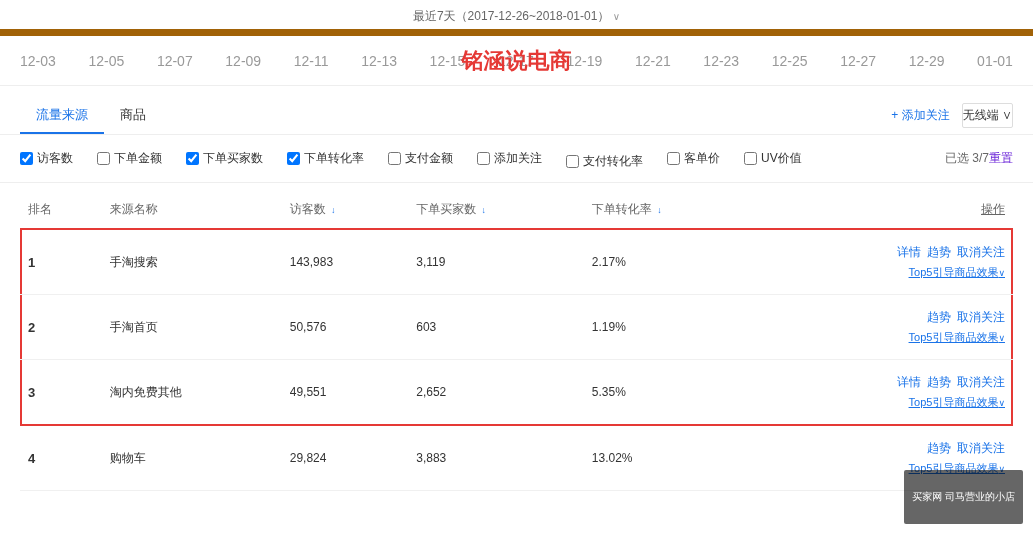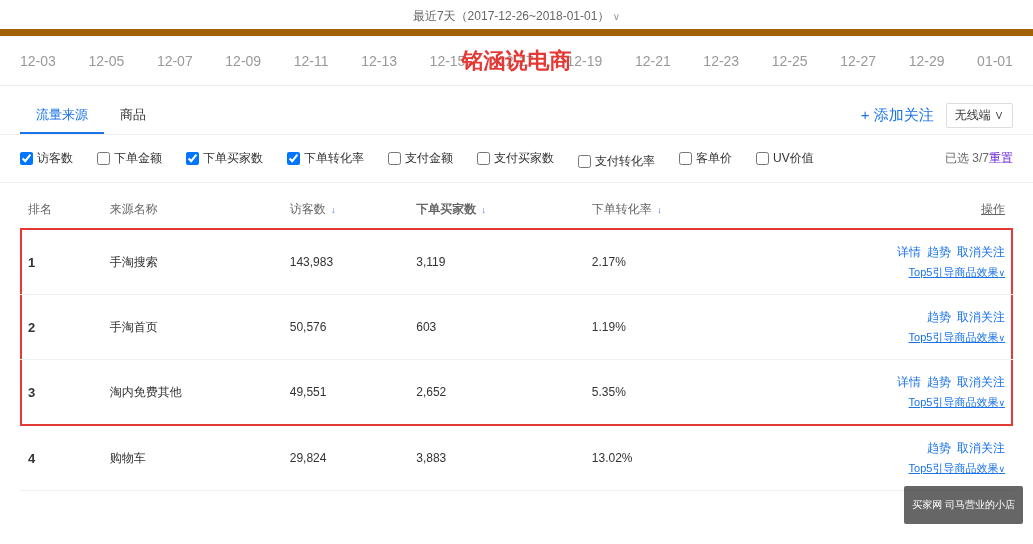--- a/index.html
+++ b/index.html
@@ -66,29 +66,29 @@
       background: #1a73e8;
     }
     .tabs-right {
       margin-left: auto;
       display: flex;
       align-items: center;
       gap: 12px;
     }
     .add-follow {
       color: #1a73e8;
-      font-size: 15px;
+      font-size: 12px;
       cursor: pointer;
     }
     .wireless-btn {
       color: #333;
       font-size: 12px;
       cursor: pointer;
       border: 1px solid #ddd;
-      padding: 3px 8px;
+      padding: 3px 0;
       border-radius: 2px;
     }
 
     .metrics-bar {
       padding: 12px 20px;
       border-bottom: 1px solid #eee;
       display: flex;
       flex-wrap: wrap;
       gap: 8px 0;
       align-items: center;
@@ -163,21 +163,21 @@
 
     .action-col { text-align: right; min-width: 120px; }
 
     .bottom-watermark {
       position: fixed;
       bottom: 20px;
       right: 10px;
       background: rgba(0,0,0,0.6);
       color: #fff;
       font-size: 10px;
-      padding: 12px 8px;
+      padding: 20px 8px;
       border-radius: 2px;
       text-align: center;
     }
   </style>
 </head>
 <body>
 
 <div class="top-bar">
   <span>最近7天（2017-12-26~2018-01-01）</span>
   <span style="cursor:pointer; color:#999; font-size:10px;"> ∨</span>
@@ -237,21 +237,21 @@
       <div class="metric-item">
         <input type="checkbox" checked="" style="">
         <span>下单转化率</span>
       </div>
       <div class="metric-item">
         <input type="checkbox" style="">
         <span>支付金额</span>
       </div>
       <div class="metric-item">
         <input type="checkbox" style="">
-        <span>支付买家数</span>
+        <span>添加关注</span>
       </div>
       <br>
       <div class="metric-item" style="margin-top: 6px;">
         <input type="checkbox" style="">
         <span>支付转化率</span>
       </div>
       <div class="metric-item">
         <input type="checkbox" style="">
         <span>客单价</span>
       </div>
@@ -263,21 +263,21 @@
     </div>
   </div>
 
 <div class="table-container">
   <table class="data-table">
     <thead>
       <tr>
         <th>排名</th>
         <th>来源名称</th>
         <th style="cursor:pointer;">访客数 <span class="sort-icon">↓</span></th>
-        <th style="cursor:pointer;font-weight:bold;">下单买家数 <span class="sort-icon">↓</span></th>
+        <th style="cursor:pointer;">下单买家数 <span class="sort-icon">↓</span></th>
         <th style="cursor:pointer;">下单转化率 <span class="sort-icon">↓</span></th>
         <th style="text-align:right;text-decoration:underline;">操作</th>
       </tr>
     </thead>
     <tbody id="table-body">
     <tr style="border-top: 2px solid rgb(229, 57, 53); box-shadow: rgb(229, 57, 53) 2px 0px 0px inset, rgb(229, 57, 53) -2px 0px 0px inset;">
           <td><span class="row-rank">1</span></td>
           <td>手淘搜索</td>
           <td>143,983</td>
           <td>3,119</td>

